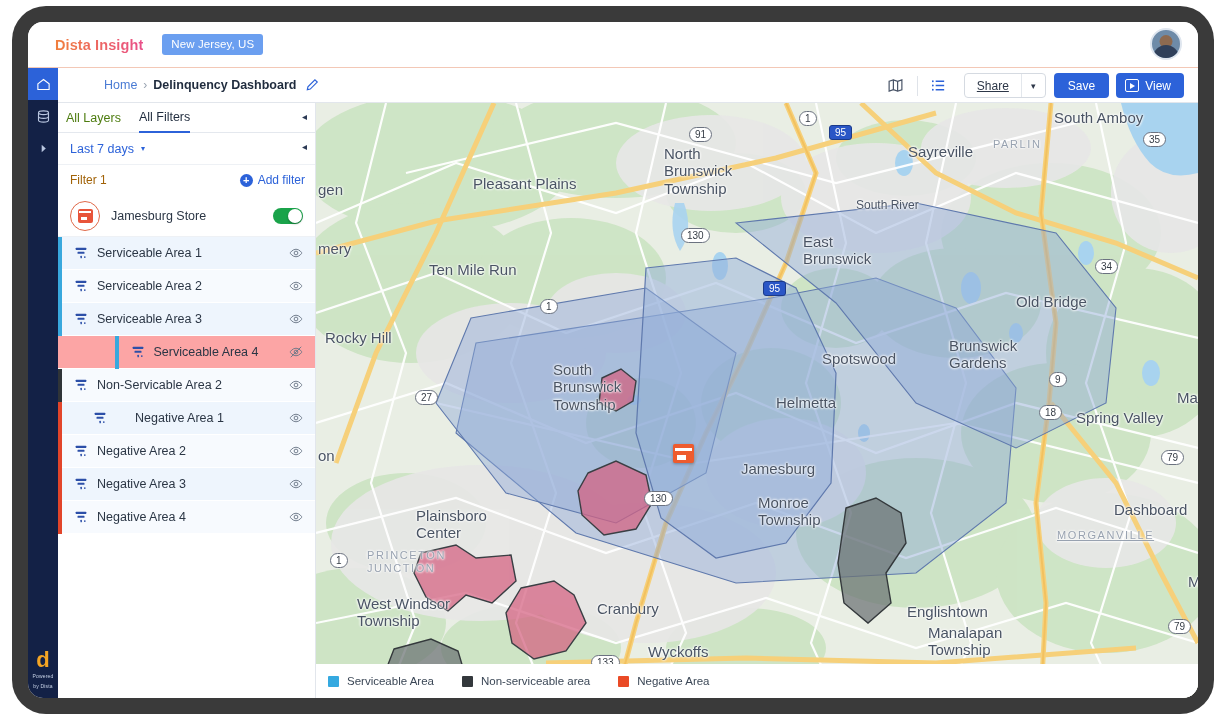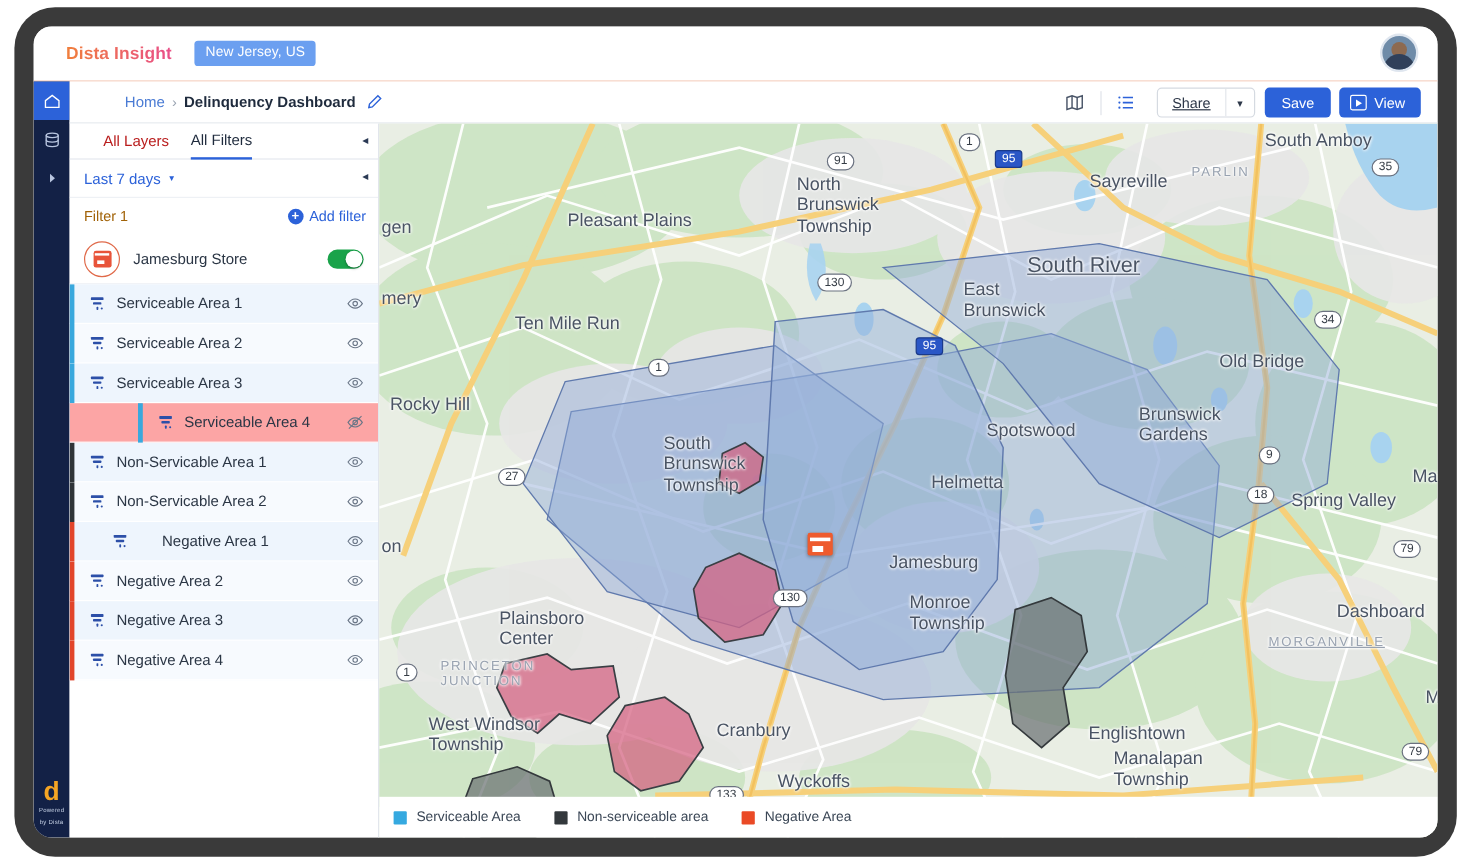--- a/index.html
+++ b/index.html
@@ -140,22 +140,22 @@
     width: 258px; height: 595px;
     background: #ffffff;
     border-right: 1px solid #e2e6ec;
     overflow: hidden;
   }
   #panel-tabs {
     height: 30px; display:flex; align-items:center;
     border-bottom: 1px solid #e4e8ee; position: relative;
   }
   .panel-tab {
-    font-size: 12.5px; padding: 0 0 7px; margin-left: 28px; margin-top:7px;
-    color: #b91c1c; cursor: pointer;
+    font-size: 12.5px; padding: 0 0 7px; margin-left: 8px; margin-top:7px;
+    color: #4d7c0f; cursor: pointer;
   }
   .panel-tab.active {
     color: #1f2b3d; font-weight: normal;
     border-bottom: 2.5px solid #2c62d9; margin-left: 18px;
   }
   .collapse-caret {
     position: absolute; right: 8px; top: 8px;
     color: #2b3a55; font-size: 10px;
   }
   #date-row {
@@ -420,38 +420,20 @@
             </div>
             <div class="layer-label">Serviceable Area 4</div>
             <div class="eye-icon">
               <svg width="14" height="14" viewBox="0 0 24 24" fill="none" stroke="currentColor" stroke-width="1.6">
                 <path d="M1.8 12S6 5.5 12 5.5 22.2 12 22.2 12 18 18.5 12 18.5 1.8 12 1.8 12Z"></path>
                 <circle cx="12" cy="12" r="3.2"></circle>
                 <path d="M3 21 L21 3"></path>
               </svg>
             </div>
           </div>
-          <div class="layer-item" style="background: rgb(238, 245, 253);">
-            <div class="stripe" style="background: rgb(47, 52, 56);"></div>
-            <div class="layer-icon">
-              <svg width="14" height="14" viewBox="0 0 24 24" fill="currentColor">
-                <rect x="3" y="3" width="18" height="4" rx="1"></rect>
-                <rect x="6" y="10" width="12" height="3.4" rx="1"></rect>
-                <rect x="11" y="16.5" width="2.6" height="4.5" rx="1"></rect>
-                <rect x="17" y="17.5" width="3" height="3" rx="1.5"></rect>
-              </svg>
-            </div>
-            <div class="layer-label">Non-Servicable Area 1</div>
-            <div class="eye-icon">
-              <svg width="14" height="14" viewBox="0 0 24 24" fill="none" stroke="currentColor" stroke-width="1.6">
-                <path d="M1.8 12S6 5.5 12 5.5 22.2 12 22.2 12 18 18.5 12 18.5 1.8 12 1.8 12Z"></path>
-                <circle cx="12" cy="12" r="3.2"></circle>
-              </svg>
-            </div>
-          </div>
           <div class="layer-item" style="background: rgb(247, 250, 254);">
             <div class="stripe" style="background: rgb(47, 52, 56);"></div>
             <div class="layer-icon">
               <svg width="14" height="14" viewBox="0 0 24 24" fill="currentColor">
                 <rect x="3" y="3" width="18" height="4" rx="1"></rect>
                 <rect x="6" y="10" width="12" height="3.4" rx="1"></rect>
                 <rect x="11" y="16.5" width="2.6" height="4.5" rx="1"></rect>
                 <rect x="17" y="17.5" width="3" height="3" rx="1.5"></rect>
               </svg>
             </div>
@@ -648,21 +630,21 @@
           <div class="shield" style="left: 483px; top: 8px;">1</div>
           <div class="shield i95" style="left: 513px; top: 22px;">95</div>
           <div class="shield" style="left: 373px; top: 24px;">91</div>
           <div class="shield" style="left: 827px; top: 29px;">35</div>
           <div class="map-label" style="font-size: 15px; left: 592px; top: 40px;">Sayreville</div>
           <div class="map-label caps" style="left: 677px; top: 35px;">PARLIN</div>
           <div class="map-label" style="font-size: 15px; left: 348px; top: 42px;">North
 Brunswick
 Township</div>
           <div class="map-label" style="font-size: 15px; left: 157px; top: 72px;">Pleasant Plains</div>
-          <div class="map-label" style="font-size: 18px; left: 540px; top: 108px; text-decoration: underline;">South River</div>
+          <div class="map-label" style="font-size: 12px; left: 540px; top: 96px;">South River</div>
           <div class="map-label" style="font-size: 15px; left: 2px; top: 78px;">gen</div>
           <div class="shield" style="left: 365px; top: 125px;">130</div>
           <div class="map-label" style="font-size: 15px; left: 487px; top: 130px;">East
 Brunswick</div>
           <div class="map-label" style="font-size: 15px; left: 2px; top: 137px;">mery</div>
           <div class="map-label" style="font-size: 15px; left: 113px; top: 158px;">Ten Mile Run</div>
           <div class="shield" style="left: 779px; top: 156px;">34</div>
           <div class="shield i95" style="left: 447px; top: 178px;">95</div>
           <div class="map-label" style="font-size: 15px; left: 700px; top: 190px;">Old Bridge</div>
           <div class="shield" style="left: 224px; top: 196px;">1</div>

